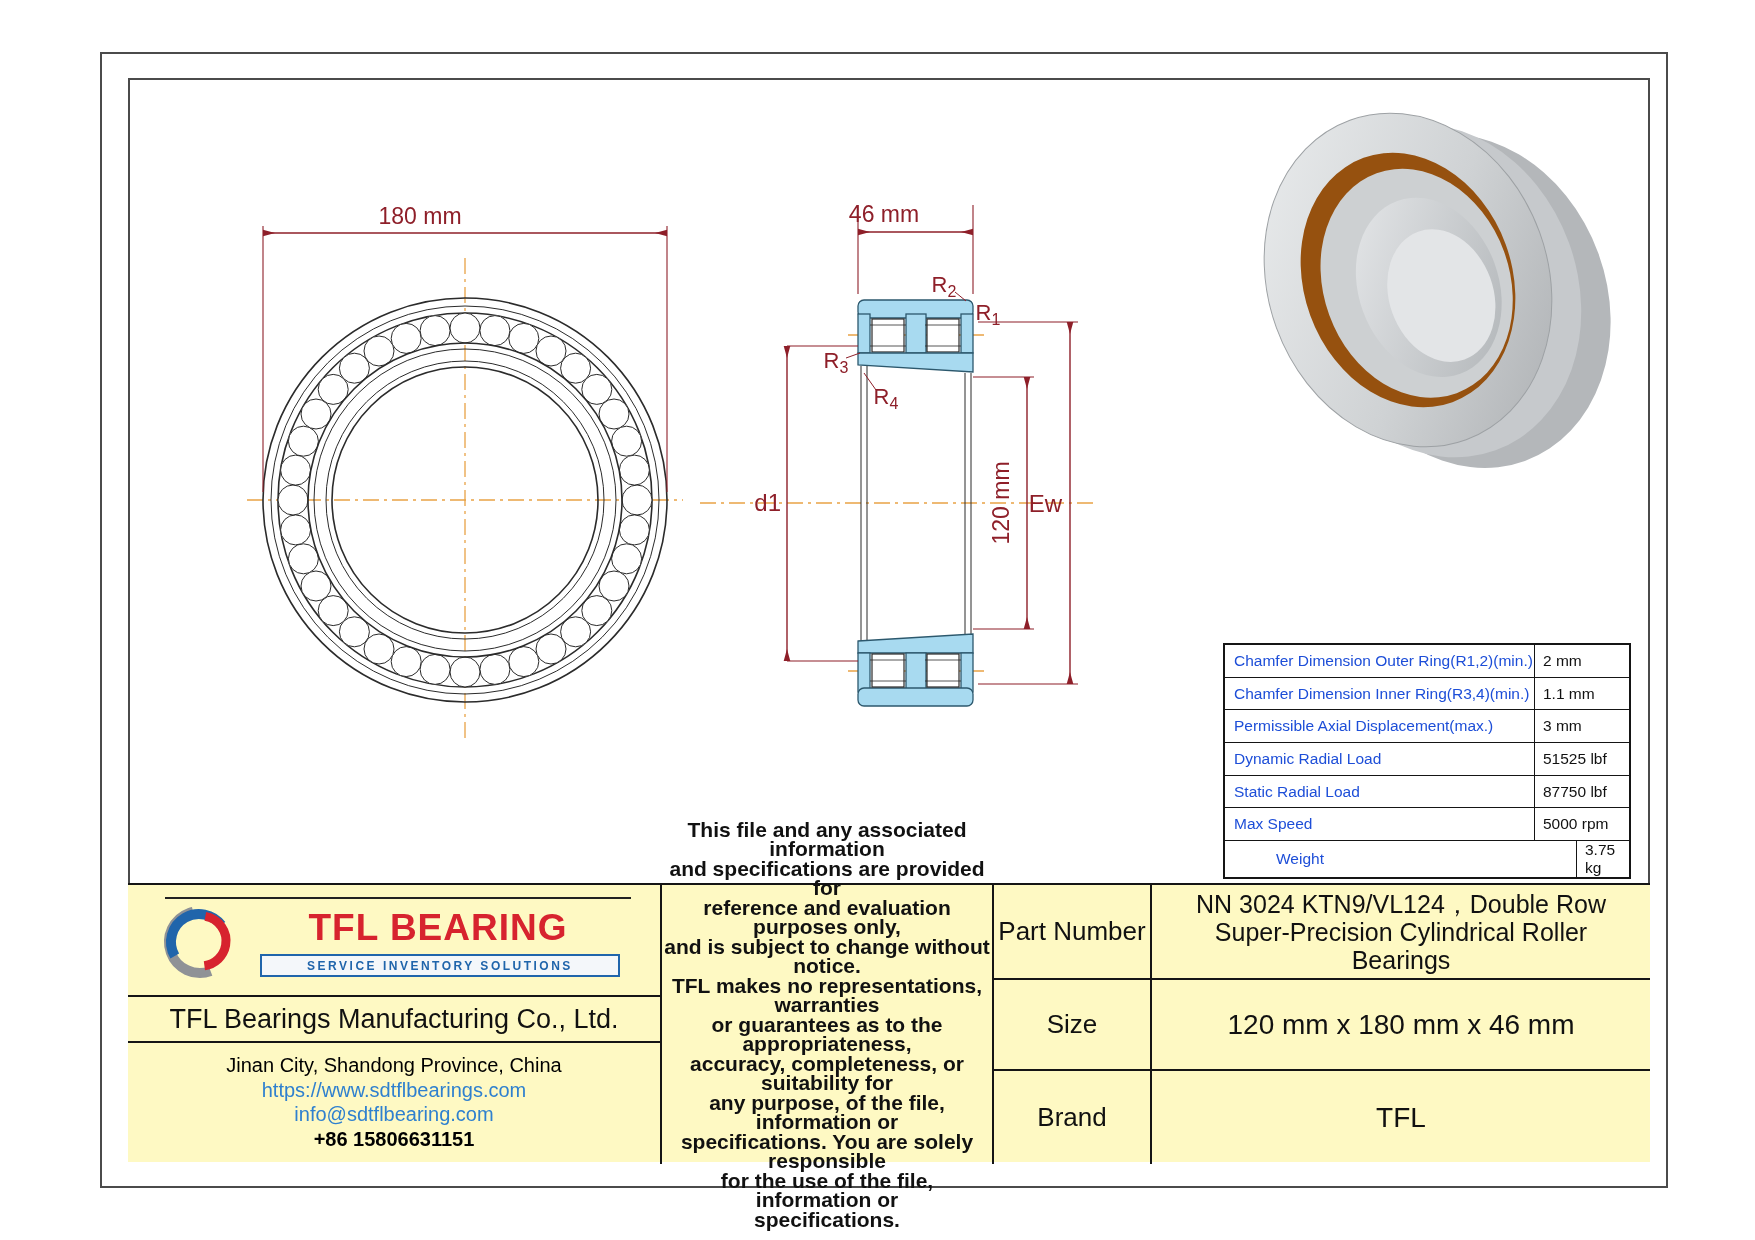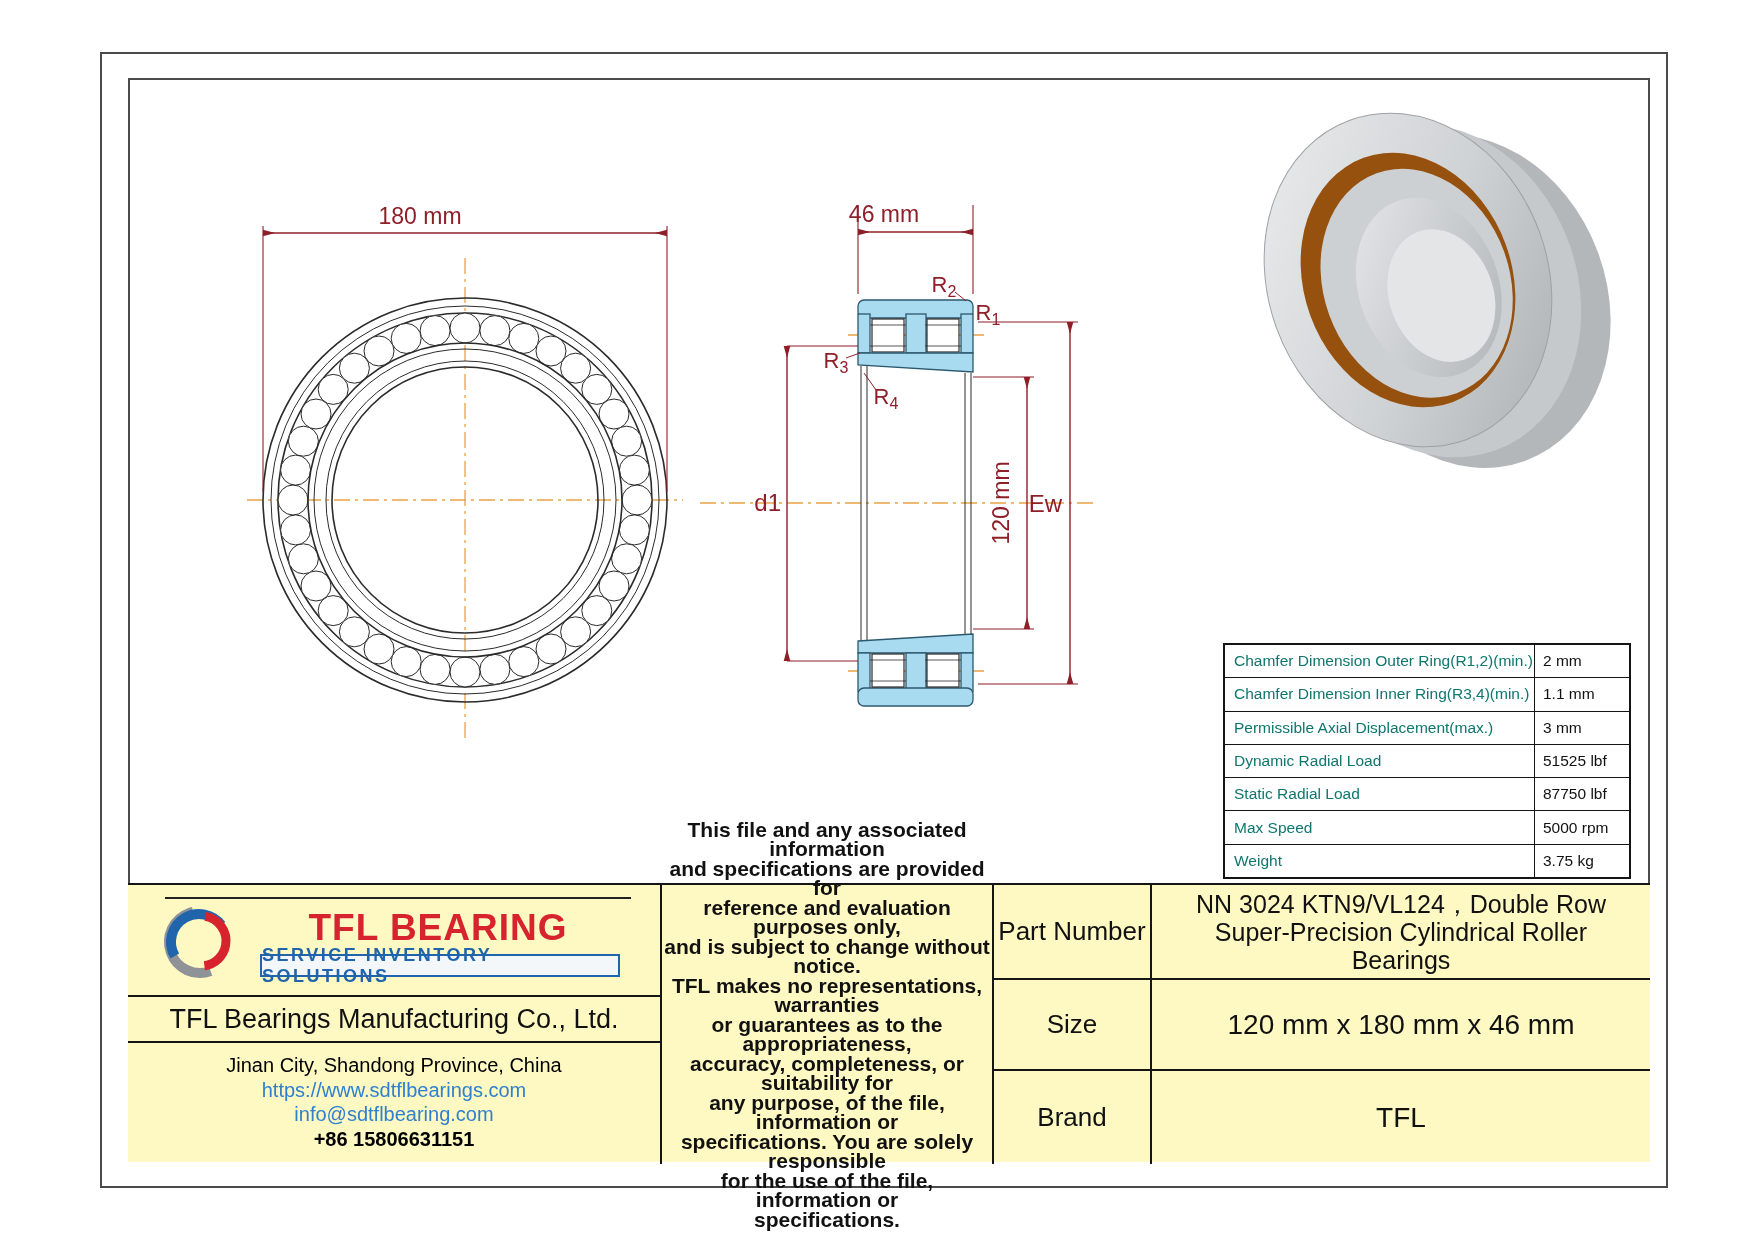--- a/index.html
+++ b/index.html
@@ -5,36 +5,36 @@
   html,body{margin:0;padding:0;background:#ffffff;}
   body{font-family:"Liberation Sans", sans-serif;}
   .sheet{position:relative;width:1755px;height:1240px;background:#fff;overflow:hidden;}
   .abs{position:absolute;box-sizing:border-box;}
   .frame-outer{left:100px;top:52px;width:1568px;height:1136px;border:2px solid #4b4b4b;}
   .frame-inner{left:128px;top:78px;width:1522px;height:1084px;border:2px solid #4b4b4b;}
   .vline,.hline{background:#151515;}
   
   .spec-table{left:1223px;top:643px;width:408px;height:236px;border:2px solid #151515;display:flex;flex-direction:column;background:#fff;}
   .spec-row{flex:1;display:flex;border-bottom:1.5px solid #151515;}
-  .spec-row:last-child{border-bottom:none;}
-  .spec-label{width:300px;border-right:1.5px solid #151515;display:flex;align-items:center;padding-left:9px;font-size:15.5px;color:#0f766e;}
+  .spec-row:last-child{border-bottom:none;margin-left:42px;}
+  .spec-label{width:300px;border-right:1.5px solid #151515;display:flex;align-items:center;padding-left:9px;font-size:15.5px;color:#1d4ed8;}
   .spec-value{flex:1;display:flex;align-items:center;padding-left:8px;font-size:15.5px;color:#111;}
   
   .bottom-block{left:128px;top:883px;width:1522px;height:279px;border-top:2px solid #151515;background:#fef9c3;}
   .cell-text{display:flex;align-items:center;justify-content:center;text-align:center;color:#111;}
   .company-name{font-size:27px;}
   .contact-line{font-size:20px;line-height:24.5px;}
   .link{color:#2f80cf;}
   .disclaimer{font-size:21px;line-height:19.5px;font-weight:bold;white-space:pre-line;}
   .info-label{font-size:26px;}
   .info-value{font-size:28px;}
   .part-number-value{font-size:25px;line-height:28px;white-space:pre-line;}
   
   .logo-title{font-size:37px;font-weight:bold;color:#d7232e;letter-spacing:1px;text-align:center;}
-  .logo-tagline{border:2px solid #2065ab;background:#f4f7fa;color:#2065ab;font-weight:bold;font-size:18px;letter-spacing:2.5px;display:flex;align-items:center;justify-content:center;}
+  .logo-tagline{border:2px solid #2065ab;background:#f4f7fa;color:#2065ab;font-weight:bold;font-size:12px;letter-spacing:2.5px;display:flex;align-items:center;justify-content:center;}
   .logo-rule{background:#222;}
 </style>
 </head>
 <body>
 
 <div class="sheet">
 
   <div class="abs frame-outer"></div>
   <div class="abs frame-inner"></div>
 

